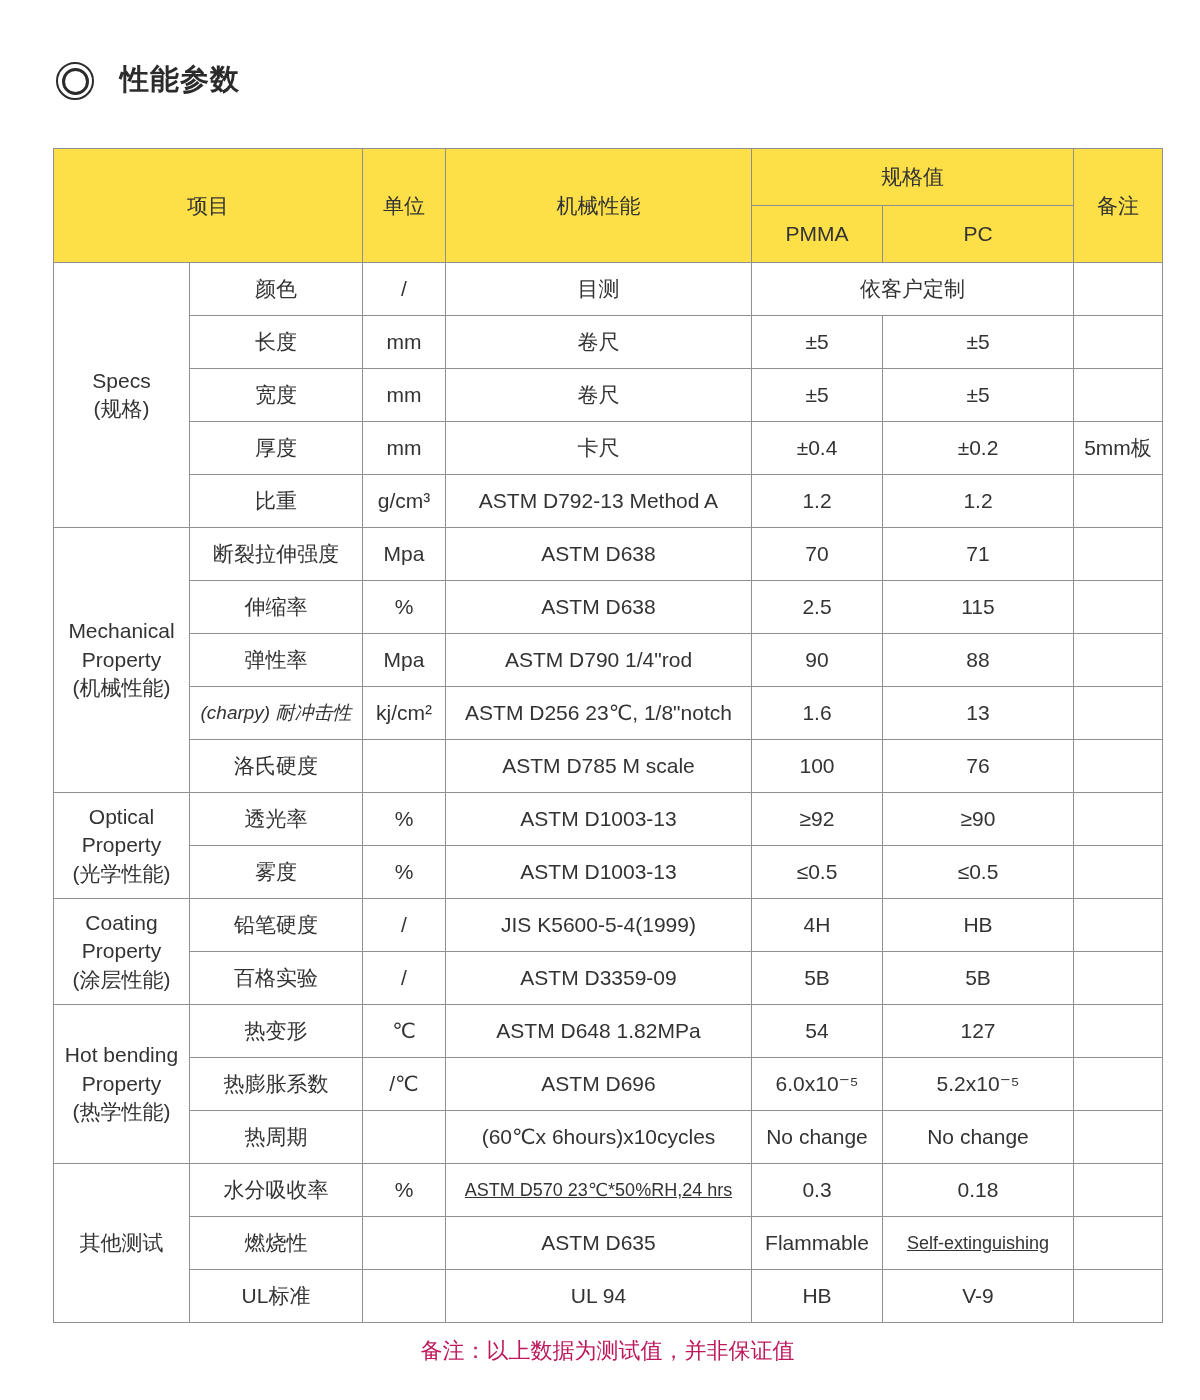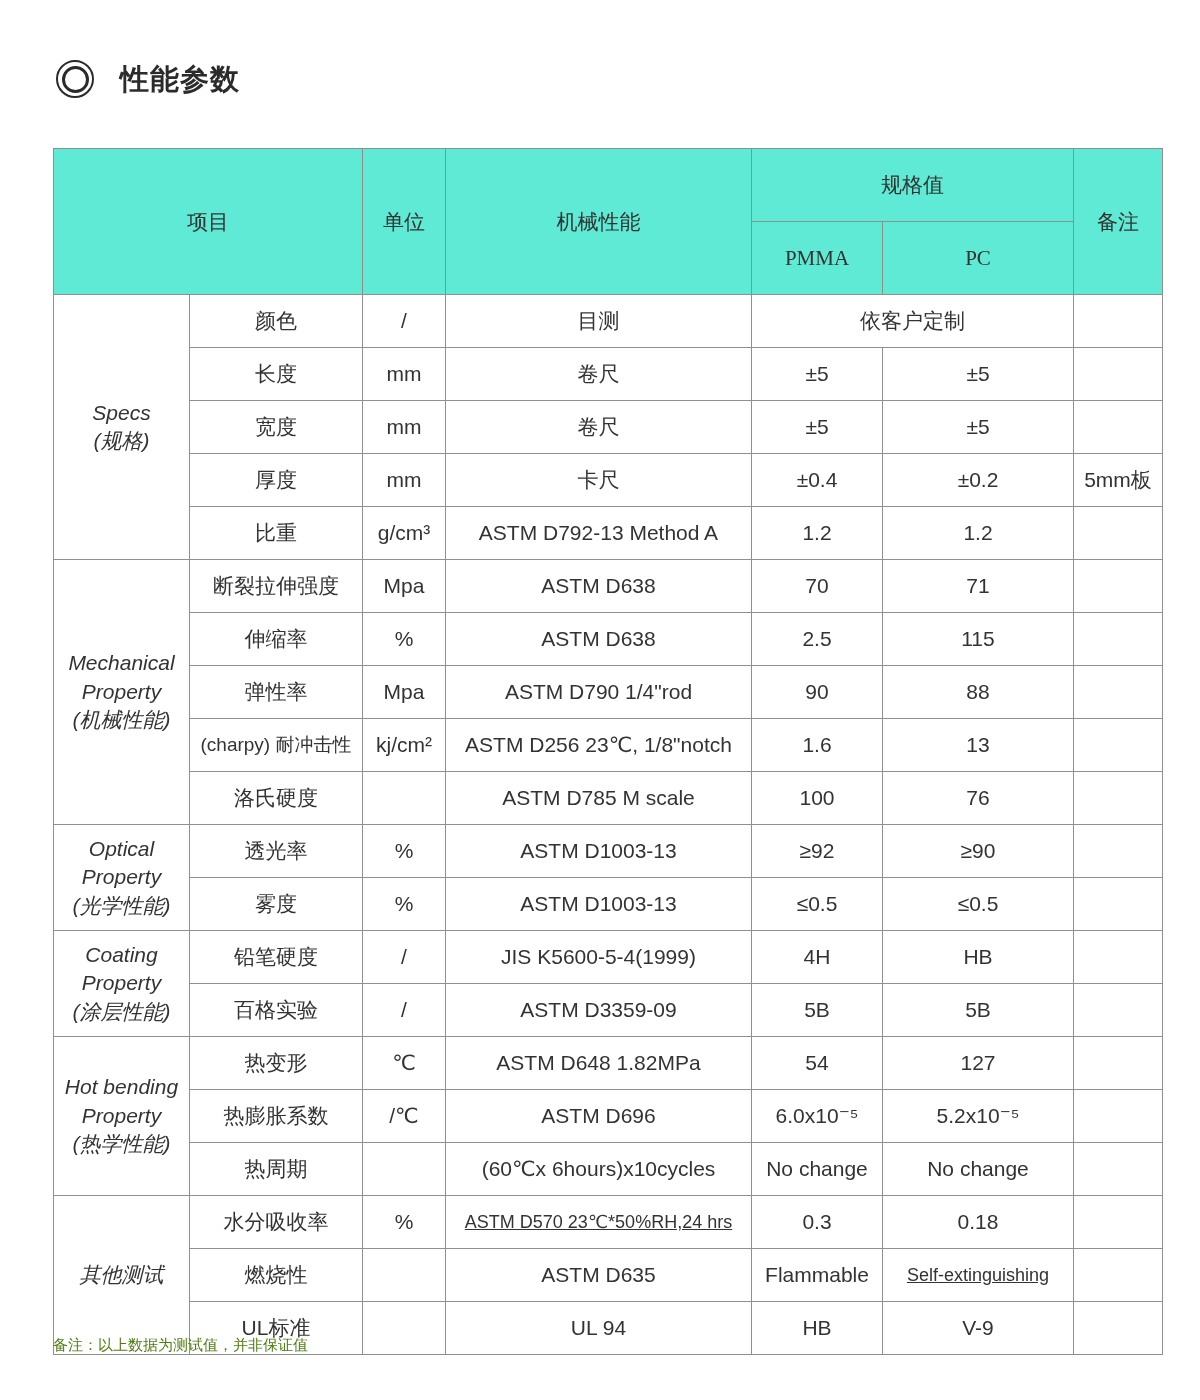--- a/index.html
+++ b/index.html
@@ -5,49 +5,49 @@
   * { margin:0; padding:0; box-sizing:border-box; }
   html,body { background:#ffffff; }
   body {
     width:1200px; height:1400px;
     font-family:"Liberation Sans","DejaVu Sans",sans-serif;
     color:#333333;
   }
   .page { position:relative; width:1200px; height:1400px; background:#ffffff; overflow:hidden; }
 
   
-  .title-row { position:absolute; top:60px; left:56px; display:flex; align-items:flex-start; }
+  .title-row { position:absolute; top:60px; left:56px; display:flex; align-items:flex-end; }
   .icon-ring {
     width:38px; height:38px; border:2px solid #2b2b2b; border-radius:50%;
     display:flex; align-items:center; justify-content:center; flex:0 0 auto;
   }
   .icon-ring-inner { width:27px; height:27px; border:3px solid #2b2b2b; border-radius:50%; }
   .page-title { margin-left:26px; font-size:29px; font-weight:bold; color:#2b2b2b; letter-spacing:1px; }
 
   
   table.spec {
     position:absolute; top:148px; left:53px; width:1109px;
     border-collapse:collapse; table-layout:fixed;
   }
   table.spec th, table.spec td {
     border:1px solid #8f8f8f;
     text-align:center; vertical-align:middle;
     font-size:21px; font-weight:normal; color:#333333;
     padding:0 2px; overflow:hidden;
   }
-  table.spec thead th { background:#5eead4; height:73px;font-family:Liberation Serif, serif; }
+  table.spec thead th { background:#fde047; height:57px; }
   table.spec tbody tr { height:53px; }
-  td.cat { font-size:20px; white-space:pre-line; line-height:1.35;font-style:italic; }
-  .fs19 { font-size:19px !important; }
+  td.cat { font-size:20px; white-space:pre-line; line-height:1.35; }
+  .fs19 { font-size:19px !important;font-style:italic; }
   .fs18 { font-size:18px !important;text-decoration:underline; }
 
   
   .footnote {
     position:absolute; top:1336px; left:53px; width:1109px;
-    text-align:left; font-size:15px; color:#4d7c0f;
+    text-align:center; font-size:22px; color:#be185d;
   }
 </style>
 </head>
 <body>
 
 <div class="page">
 
   <div class="title-row">
     <span class="icon-ring">
       <span class="icon-ring-inner"></span>

